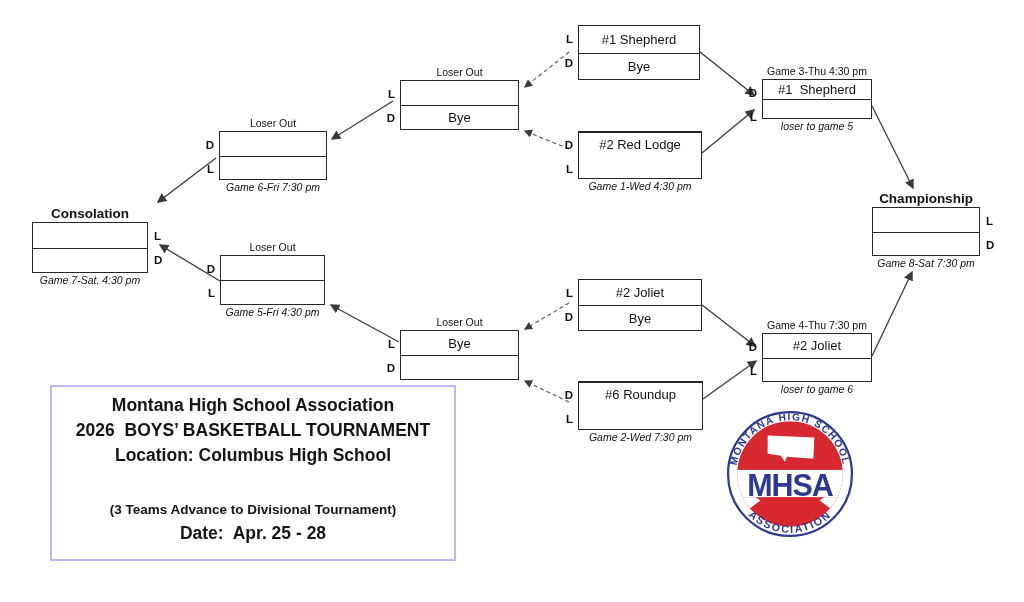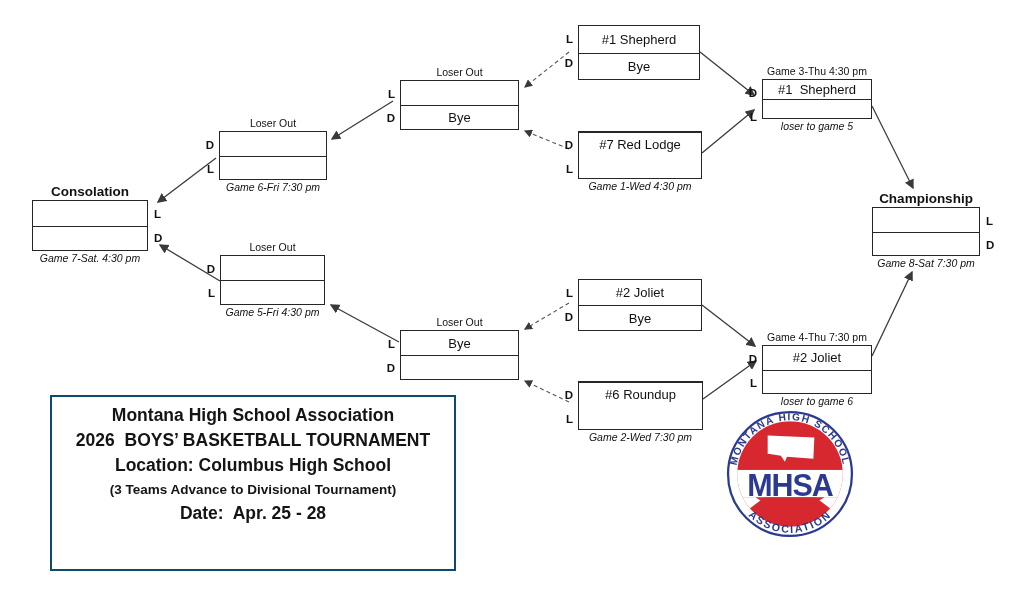--- a/index.html
+++ b/index.html
@@ -19,26 +19,26 @@
   .slabel.left{right:100%;margin-right:5px;}
   .slabel.right{left:100%;margin-left:6px;}
   .slabel.top{top:7px;}
   .slabel.bottom{top:31px;}
   .btitle{position:absolute;bottom:100%;left:-20px;right:-20px;margin-bottom:2px;
           text-align:center;font-size:10.5px;color:#111;white-space:nowrap;}
   .btitle.bold{font-weight:bold;font-size:13.5px;margin-bottom:1px;}
   .bcaption{position:absolute;top:100%;left:-20px;right:-20px;margin-top:1px;
             text-align:center;font-size:10.5px;color:#111;white-space:nowrap;font-style:italic;}
   .info-box{
-    position:absolute;left:50px;top:395px;width:406px;height:176px;
-    border:2px solid #0c4a6e;background:#ffffff;box-sizing:border-box;
+    position:absolute;left:50px;top:385px;width:406px;height:176px;
+    border:2px solid #c4b5fd;background:#ffffff;box-sizing:border-box;
     text-align:center;padding-top:6px;
   }
   .info-line{font-weight:bold;color:#141414;white-space:pre;line-height:25px;font-size:17.5px;}
-  .info-line.small{font-size:13.5px;line-height:23px;}
+  .info-line.small{font-size:13.5px;line-height:23px;margin-top:30px;}
   .logo{position:absolute;left:724px;top:408px;width:132px;height:132px;}
   .logo .arc-text{fill:#2b3990;font-weight:bold;font-family:"Liberation Sans",sans-serif;}
   .logo .mono{fill:#2b3990;font-weight:bold;font-family:"Liberation Sans",sans-serif;
               font-size:30px;letter-spacing:-1px;}
 </style>
 </head>
 <body>
 
 <div id="stage">
 
@@ -68,21 +68,21 @@
       <div class="match" style="left: 578px; top: 25px; width: 122px; height: 55px;">
         <div class="frame">
           <div class="row">#1 Shepherd</div>
           <div class="row row2">Bye</div>
         </div>
         <span class="slabel left top">L</span>
         <span class="slabel left bottom">D</span>
       </div>
       <div class="match" style="left: 578px; top: 131px; width: 124px; height: 48px;">
         <div class="frame">
-          <div class="row row2">#7 Red Lodge</div>
+          <div class="row row2">#2 Red Lodge</div>
         </div>
         <span class="slabel left top">D</span>
         <span class="slabel left bottom">L</span>
         <div class="bcaption">Game 1-Wed 4:30 pm</div>
       </div>
       <div class="match" style="left: 762px; top: 79px; width: 110px; height: 40px;">
         <div class="btitle">Game 3-Thu 4:30 pm</div>
         <div class="frame">
           <div class="row">#1  Shepherd</div>
           <div class="row row2"></div>
@@ -103,21 +103,21 @@
       <div class="match" style="left: 219px; top: 131px; width: 108px; height: 49px;">
         <div class="btitle">Loser Out</div>
         <div class="frame">
           <div class="row"></div>
           <div class="row row2"></div>
         </div>
         <span class="slabel left top">D</span>
         <span class="slabel left bottom">L</span>
         <div class="bcaption">Game 6-Fri 7:30 pm</div>
       </div>
-      <div class="match" style="left: 32px; top: 200px; width: 116px; height: 51px;">
+      <div class="match" style="left: 32px; top: 222px; width: 116px; height: 51px;">
         <div class="btitle bold">Consolation</div>
         <div class="frame">
           <div class="row"></div>
           <div class="row row2"></div>
         </div>
         <span class="slabel right top">L</span>
         <span class="slabel right bottom">D</span>
         <div class="bcaption">Game 7-Sat. 4:30 pm</div>
       </div>
       <div class="match" style="left: 220px; top: 255px; width: 105px; height: 50px;">
@@ -148,21 +148,21 @@
         <span class="slabel left bottom">D</span>
       </div>
       <div class="match" style="left: 578px; top: 381px; width: 125px; height: 49px;">
         <div class="frame">
           <div class="row row2">#6 Roundup</div>
         </div>
         <span class="slabel left top">D</span>
         <span class="slabel left bottom">L</span>
         <div class="bcaption">Game 2-Wed 7:30 pm</div>
       </div>
-      <div class="match" style="left: 762px; top: 345px; width: 110px; height: 49px;">
+      <div class="match" style="left: 762px; top: 333px; width: 110px; height: 49px;">
         <div class="btitle">Game 4-Thu 7:30 pm</div>
         <div class="frame">
           <div class="row">#2 Joliet</div>
           <div class="row row2"></div>
         </div>
         <span class="slabel left top">D</span>
         <span class="slabel left bottom">L</span>
         <div class="bcaption">loser to game 6</div>
       </div>
       <div class="match" style="left: 872px; top: 207px; width: 108px; height: 49px;">

